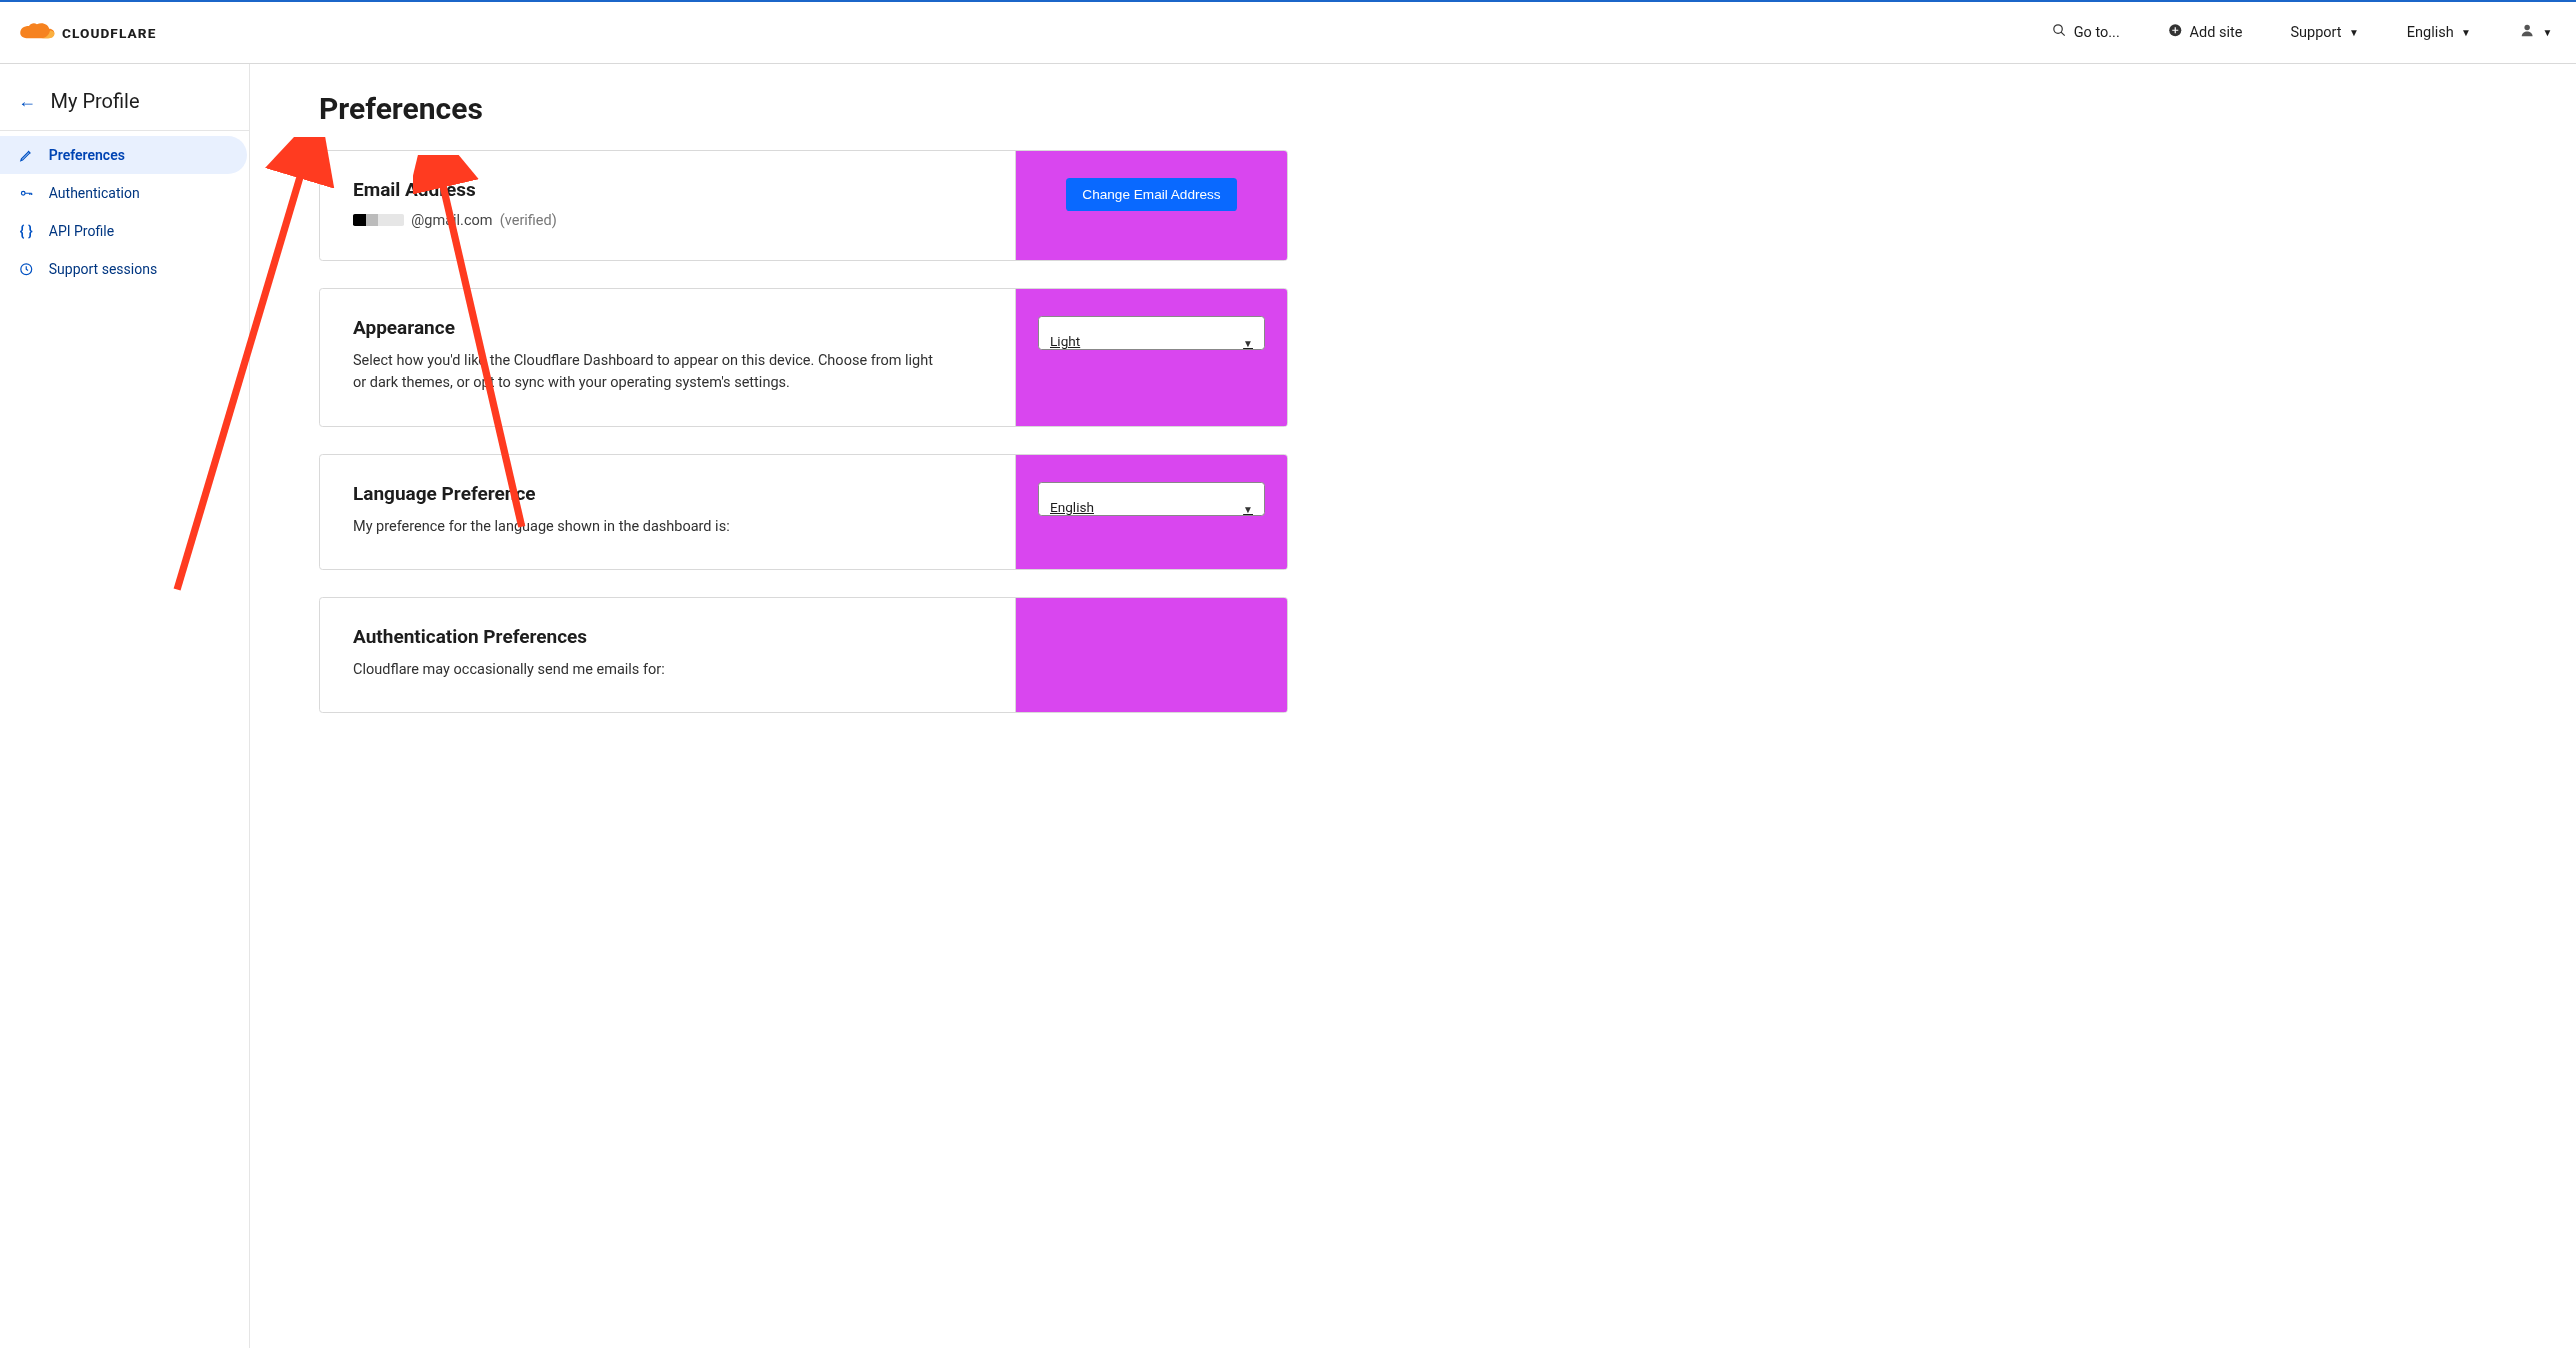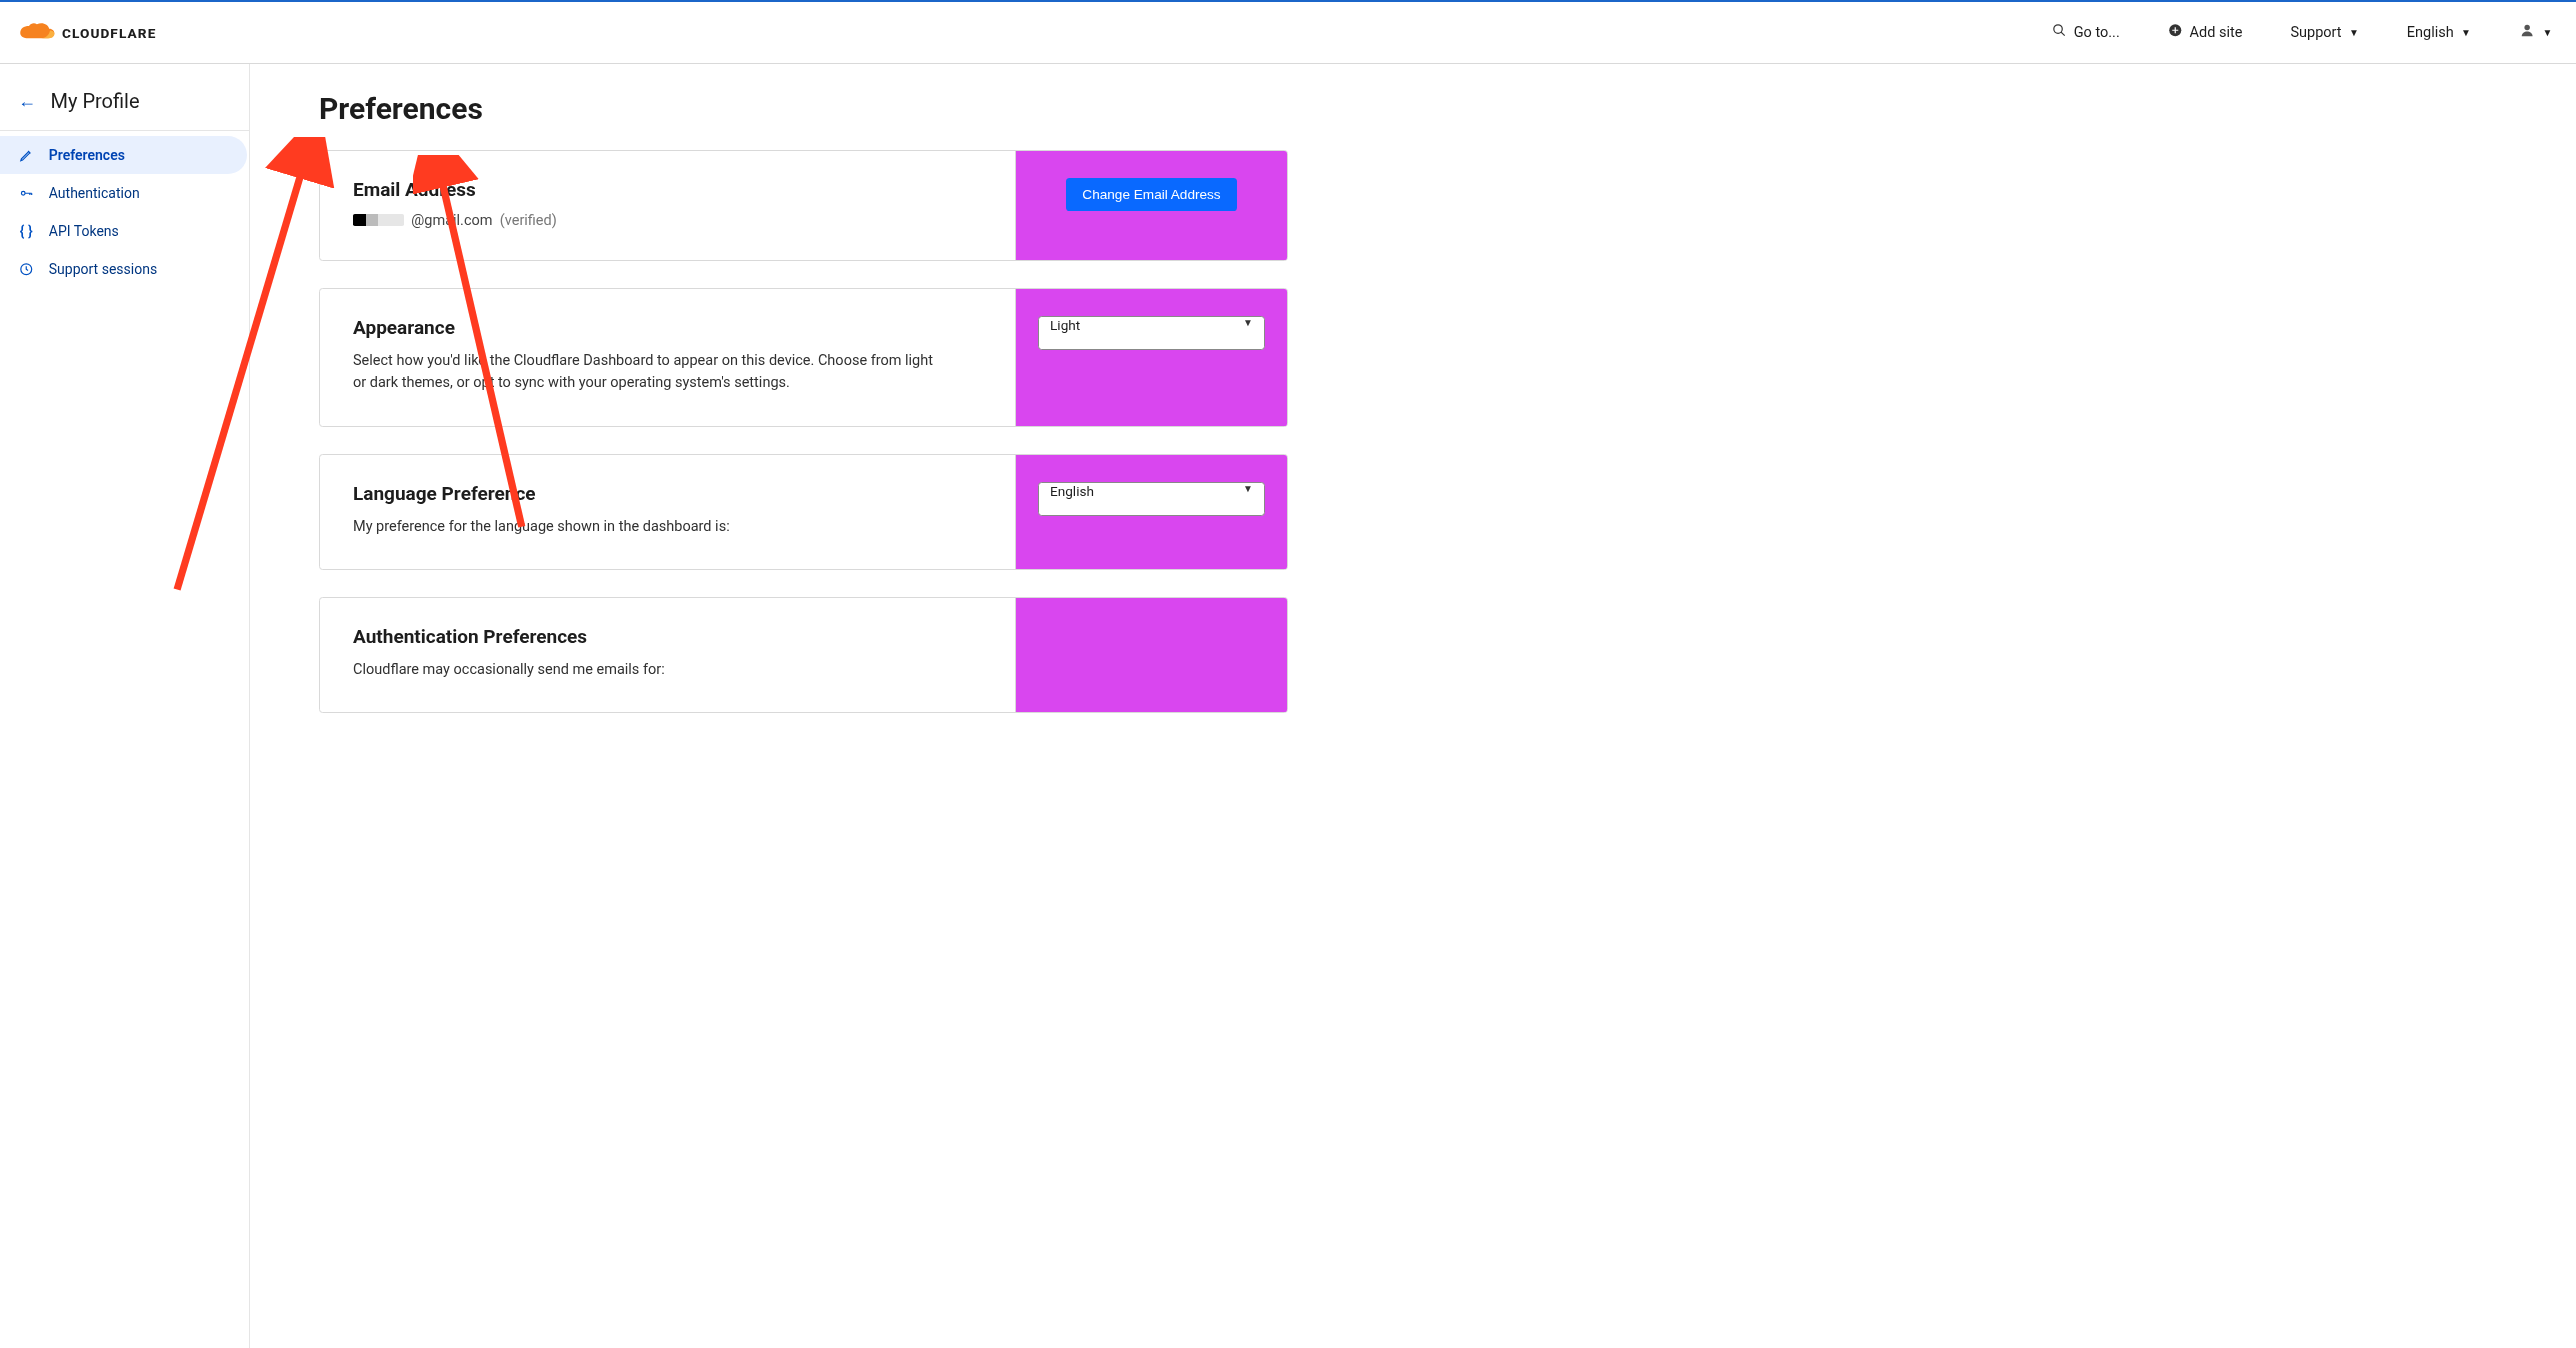--- a/index.html
+++ b/index.html
@@ -100,24 +100,25 @@
     padding: 9px 16.3px;
     font-size: 13.6px;
     cursor: pointer;
   }
 
   .select {
     width: 227px; height: 34px;
     border: 0.9px solid #888;
     border-radius: 3.6px;
     background: #fff;
-    display: flex; align-items: flex-start; justify-content: space-between;
+    display: flex; align-items: flex-end; justify-content: space-between;
     padding: 0 11px;
     font-size: 13.6px;
     cursor: pointer;
+    text-decoration: underline;
   }
   .select .tri { font-size: 10px; color: #333; }
 
   
   .arrow {
     position: absolute;
     pointer-events: none;
   }
 </style>
 </head>
@@ -193,21 +194,21 @@
         <span class="ico">
           <svg width="14.5" height="14.5" viewBox="0 0 24 24" fill="none" stroke="currentColor" stroke-width="2">
               <circle cx="7" cy="12" r="3"></circle>
               <path d="M10 12h11M18 12v3M21 12v3"></path>
             </svg>
         </span>
         <span>Authentication</span>
       </li>
       <li>
         <span class="ico" style="font-weight:600">{&nbsp;}</span>
-        <span>API Tokens</span>
+        <span>API Profile</span>
       </li>
       <li>
         <span class="ico">
           <svg width="14.5" height="14.5" viewBox="0 0 24 24" fill="none" stroke="currentColor" stroke-width="2">
               <circle cx="12" cy="12" r="9"></circle>
               <path d="M12 7v5l3 2"></path>
             </svg>
         </span>
         <span>Support sessions</span>
       </li>

